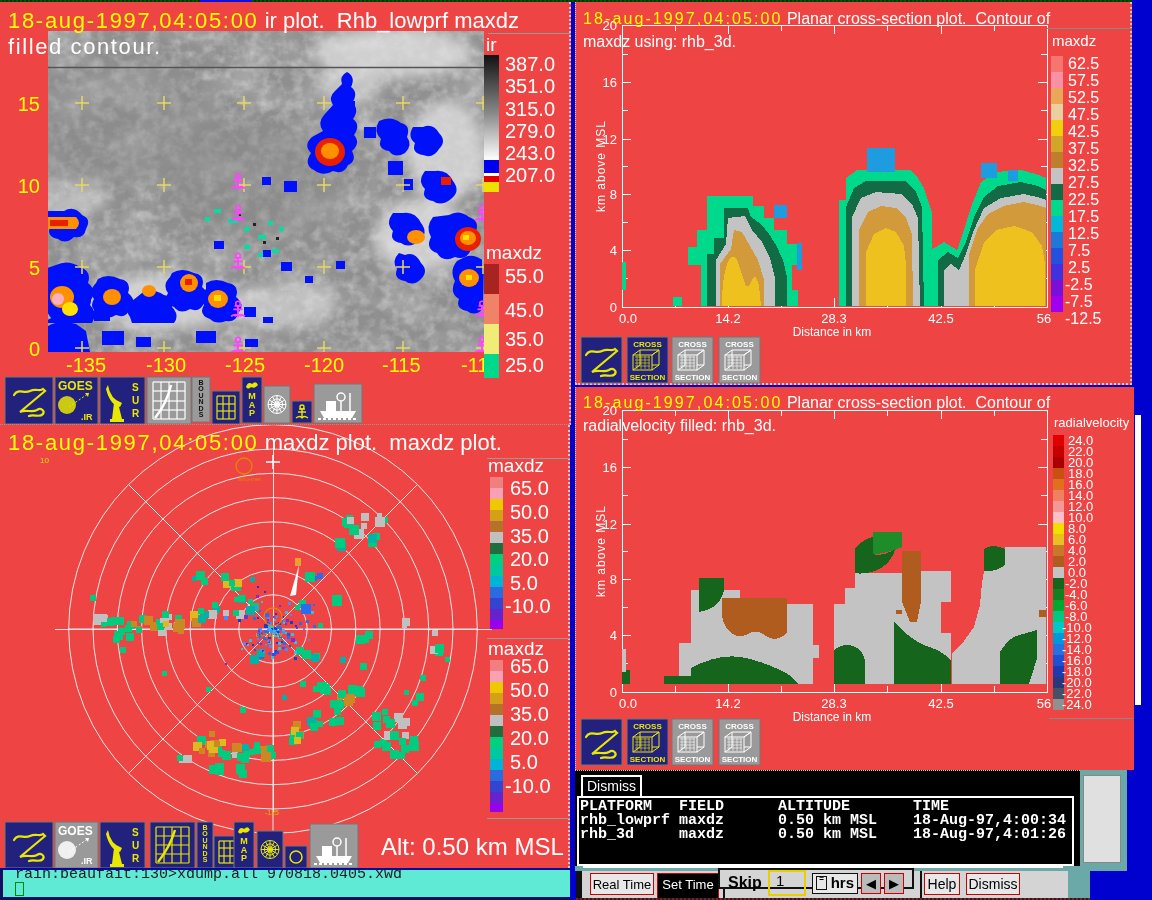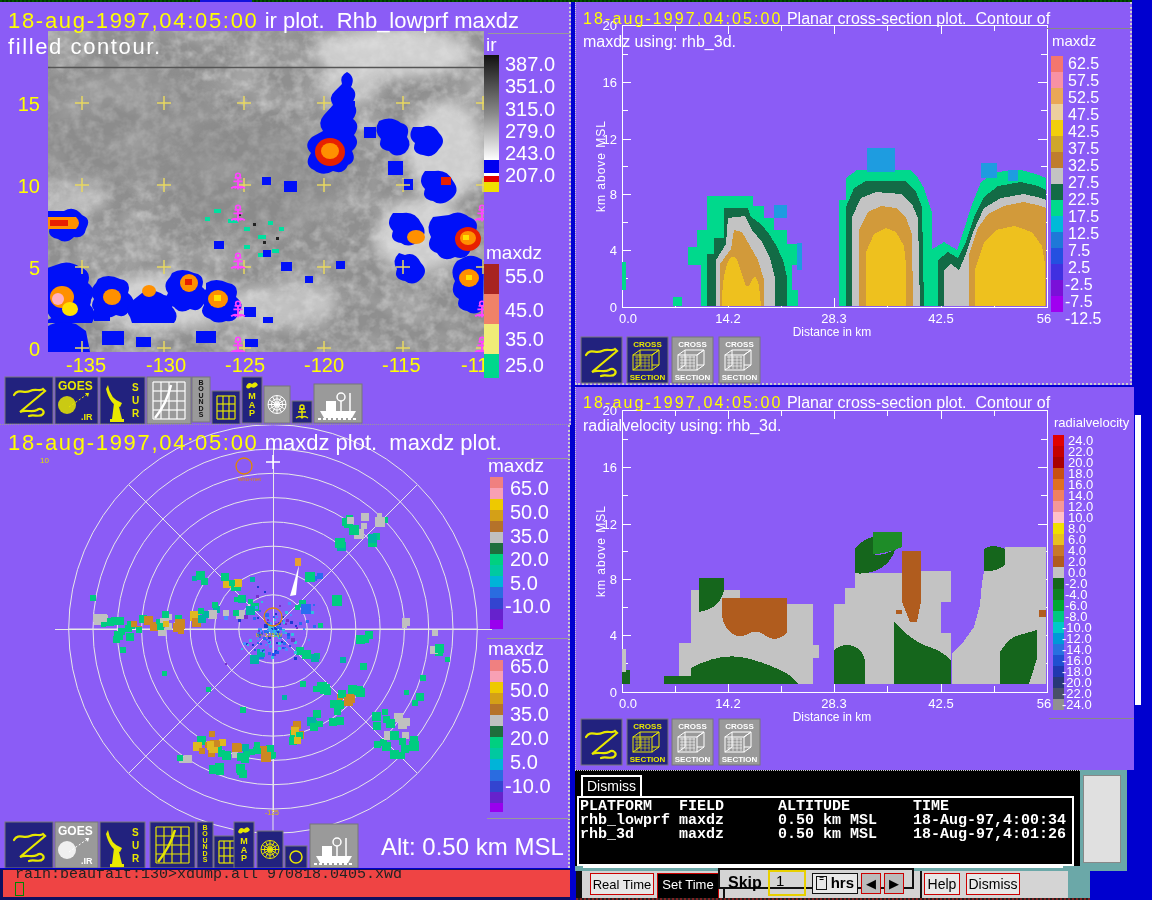--- a/index.html
+++ b/index.html
@@ -1,19 +1,19 @@
 <!DOCTYPE html>
 <html><head>
 <meta charset="utf-8">
 <style>
 html,body{margin:0;padding:0;width:1152px;height:900px;overflow:hidden;background:#0000cf;}
 *{box-sizing:border-box;}
 body{font-family:"Liberation Sans",sans-serif;position:relative;}
 .abs{position:absolute;}
-.win{position:absolute;background:#8b5cf6;}
+.win{position:absolute;background:#ef4444;}
 .yel{color:#ffff00;}
 .wht{color:#ffffff;}
 .hdr{font-size:22px;white-space:nowrap;letter-spacing:0px;z-index:5;}
 .hdr2{font-size:16px;white-space:nowrap;z-index:5;}
 .d1{letter-spacing:1.7px;}
 .d2{letter-spacing:2.1px;}
 .mono{font-family:"Liberation Mono",monospace;}
 </style>
 </head>
 <body>
@@ -905,21 +905,21 @@
 <path d="M6,32 L42,32 L38,39 L10,39 Z" fill="#fff"></path>
 <rect x="12" y="22" width="10" height="10" fill="#fff"></rect>
 <circle cx="27.0" cy="18" r="4" fill="none" stroke="#fff" stroke-width="1.5"></circle>
 <line x1="27.0" y1="22" x2="27.0" y2="32" stroke="#fff" stroke-width="1.5"></line>
 <line x1="36" y1="14" x2="36" y2="32" stroke="#fff" stroke-width="1.5"></line>
 <path d="M4,40 h40" stroke="#fff" stroke-width="2" stroke-dasharray="3,2"></path>
       </g>
     </svg>
 </div>
 
-<div class="abs" style="left:0;top:869px;width:570px;height:31px;background:#ef4444;border-left:3px solid #101060;border-bottom:3px solid #101060;border-top:1px solid #101060;overflow:hidden;">
+<div class="abs" style="left:0;top:869px;width:570px;height:31px;background:#5eead4;border-left:3px solid #101060;border-bottom:3px solid #101060;border-top:1px solid #101060;overflow:hidden;">
   <div class="abs mono" style="left:12px;top:-4px;font-size:15px;color:#222;">rain:beaufait:130&gt;xdump.all 970818.0405.xwd</div>
   <div class="abs" style="left:12px;top:12px;width:9px;height:14px;border:1px solid #008800;"></div>
 </div>
 
 <div class="win" id="tr" style="left:575px;top:2px;width:557px;height:383px;border-right:2px dotted #cccccc;border-left:1px dotted #cccccc;border-bottom:2px dotted #cccccc;">
   <div class="abs hdr2" style="left:7px;top:8px;"><span class="yel d2">18-aug-1997,04:05:00</span><span class="wht">&nbsp;Planar cross-section plot. &nbsp;Contour of</span></div>
   <div class="abs hdr2 wht" style="left:7px;top:31px;text-align:right;">maxdz using: rhb_3d.</div>
   <svg class="abs" id="xsec1" style="left:0;top:0;" width="557" height="383" viewBox="0 0 557 383">
     <g stroke="#fff" stroke-width="1" fill="none" shape-rendering="crispEdges">
       <rect x="46" y="23" width="425" height="282"></rect>
@@ -1082,21 +1082,21 @@
 <path d="M6,18 l7,-5 h19 l-7,5 M25,18 l7,-5 v15 l-7,5 M13,13 v15 l-7,5 M32,28 h-7"></path>
 <path d="M8,20 h15 M8,23 h15 M8,26 h15 M8,29 h15 M10,19 v13 M14,19 v13 M18,19 v13 M22,19 v13" stroke-width="0.6"></path>
 </g>
 <text x="20.5" y="43" font-size="8" font-weight="bold" fill="#fff" text-anchor="middle" font-family="Liberation Sans,sans-serif">SECTION</text>
       </g>
     </svg>
 </div>
 
 <div class="win" id="br" style="left:575px;top:387px;width:559px;height:383px;border-left:1px dotted #cccccc;">
   <div class="abs hdr2" style="left:7px;top:7px;"><span class="yel d2">18-aug-1997,04:05:00</span><span class="wht">&nbsp;Planar cross-section plot. &nbsp;Contour of</span></div>
-  <div class="abs hdr2 wht" style="left:7px;top:30px;">radialvelocity using: rhb_3d.</div>
+  <div class="abs hdr2 wht" style="left:7px;top:30px;">radialvelocity filled: rhb_3d.</div>
   <svg class="abs" id="xsec2" style="left:0;top:0;" width="559" height="383" viewBox="0 0 559 383">
     <g stroke="#fff" stroke-width="1" fill="none" shape-rendering="crispEdges">
       <rect x="46" y="23" width="425" height="282"></rect>
       <g>
         <line x1="46" y1="305" x2="46" y2="296"></line>
           <line x1="152" y1="305" x2="152" y2="296"></line>
           <line x1="258" y1="305" x2="258" y2="296"></line>
           <line x1="365" y1="305" x2="365" y2="296"></line>
           <line x1="471" y1="305" x2="471" y2="296"></line>
         <line x1="99" y1="305" x2="99" y2="299"></line>

